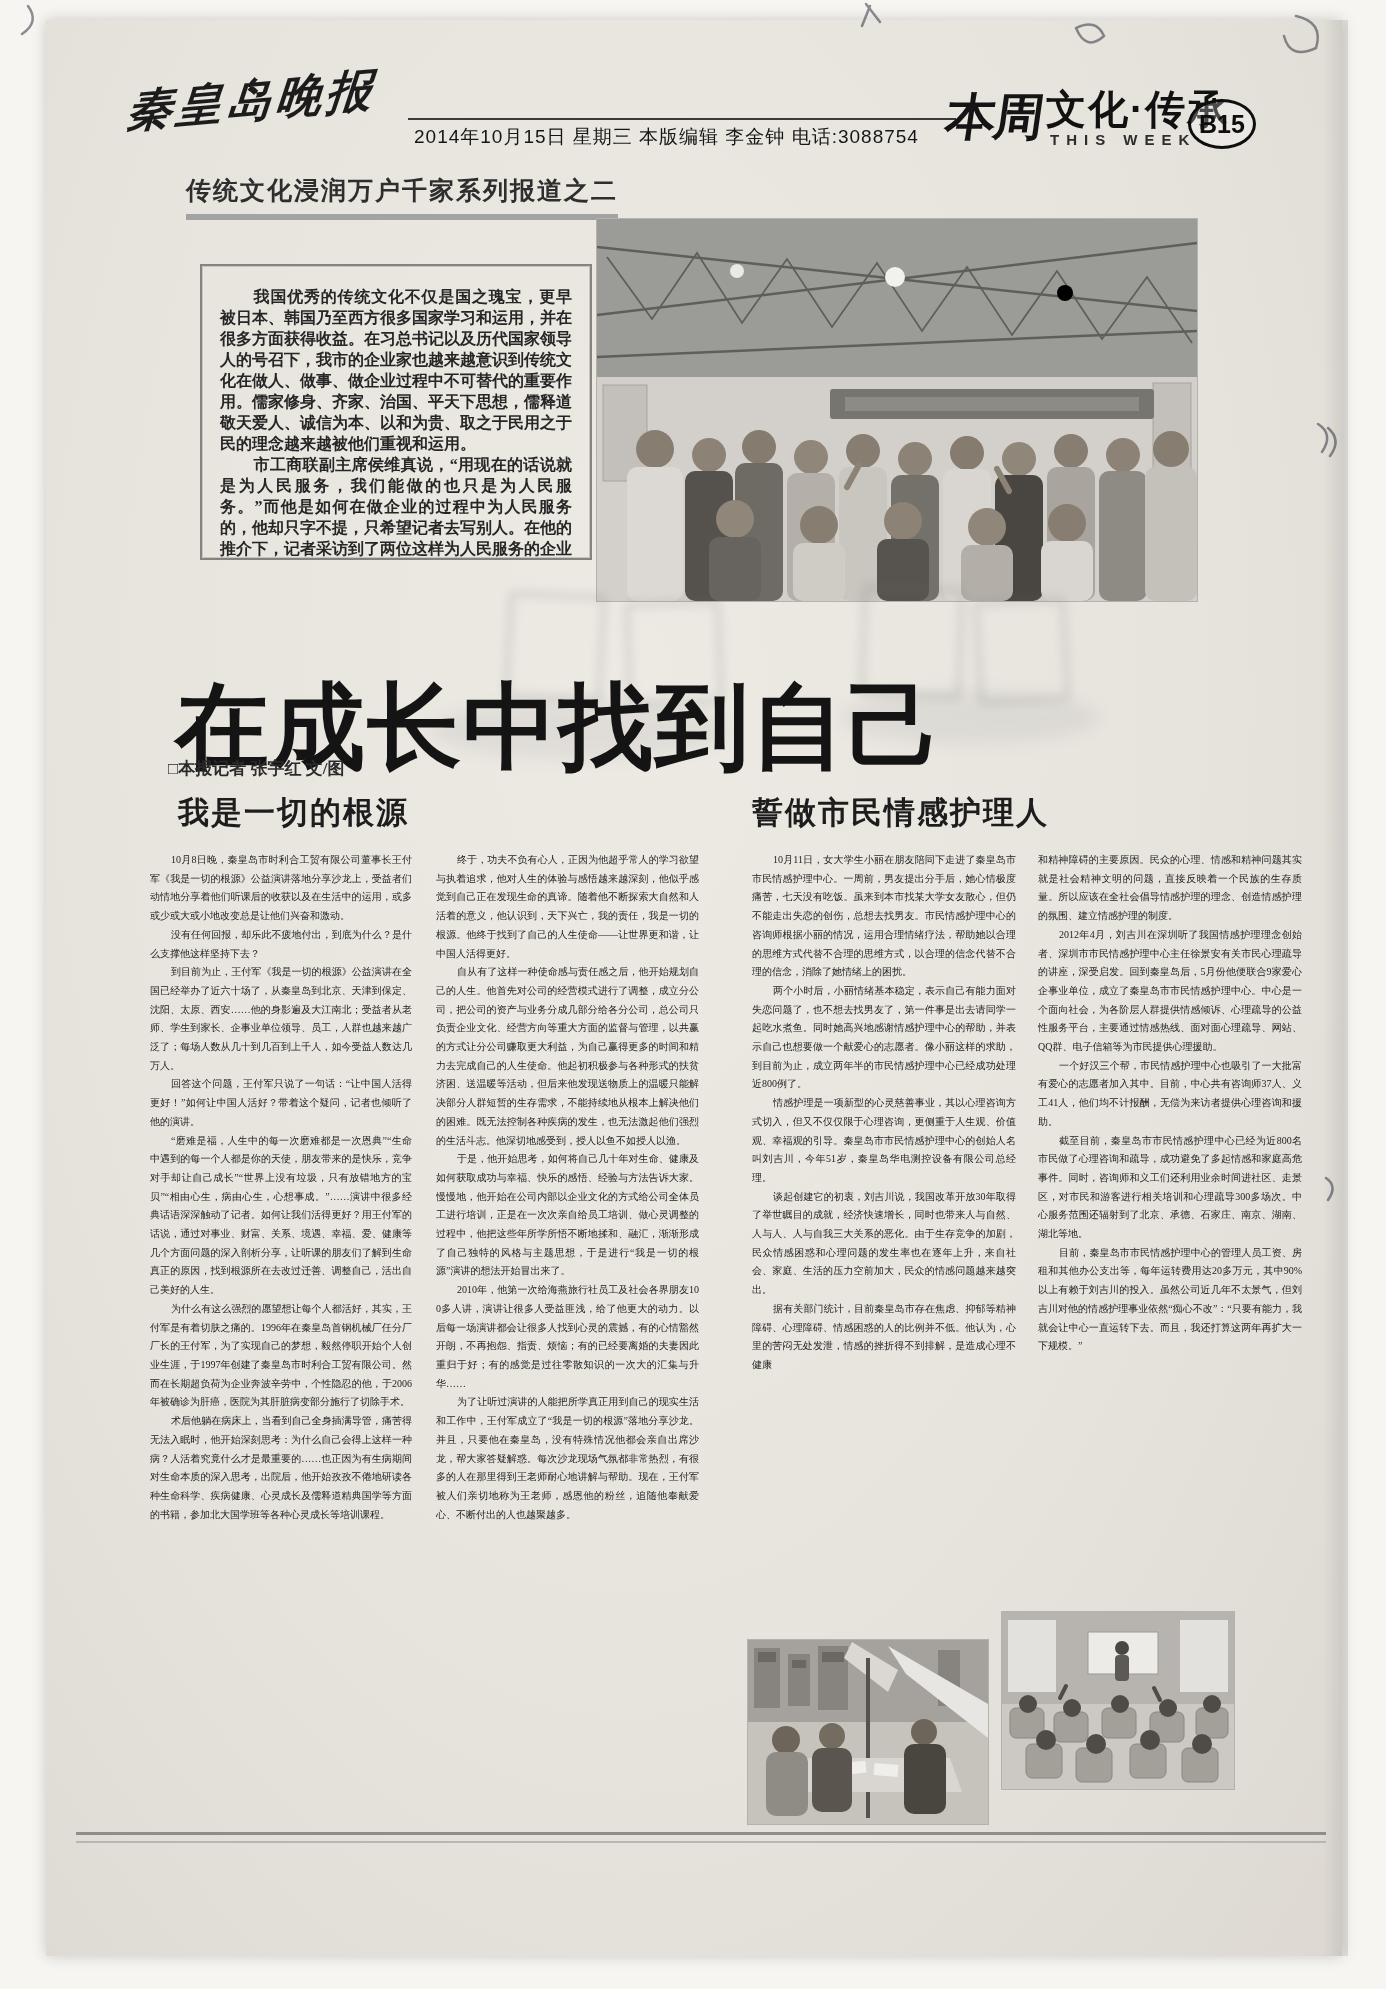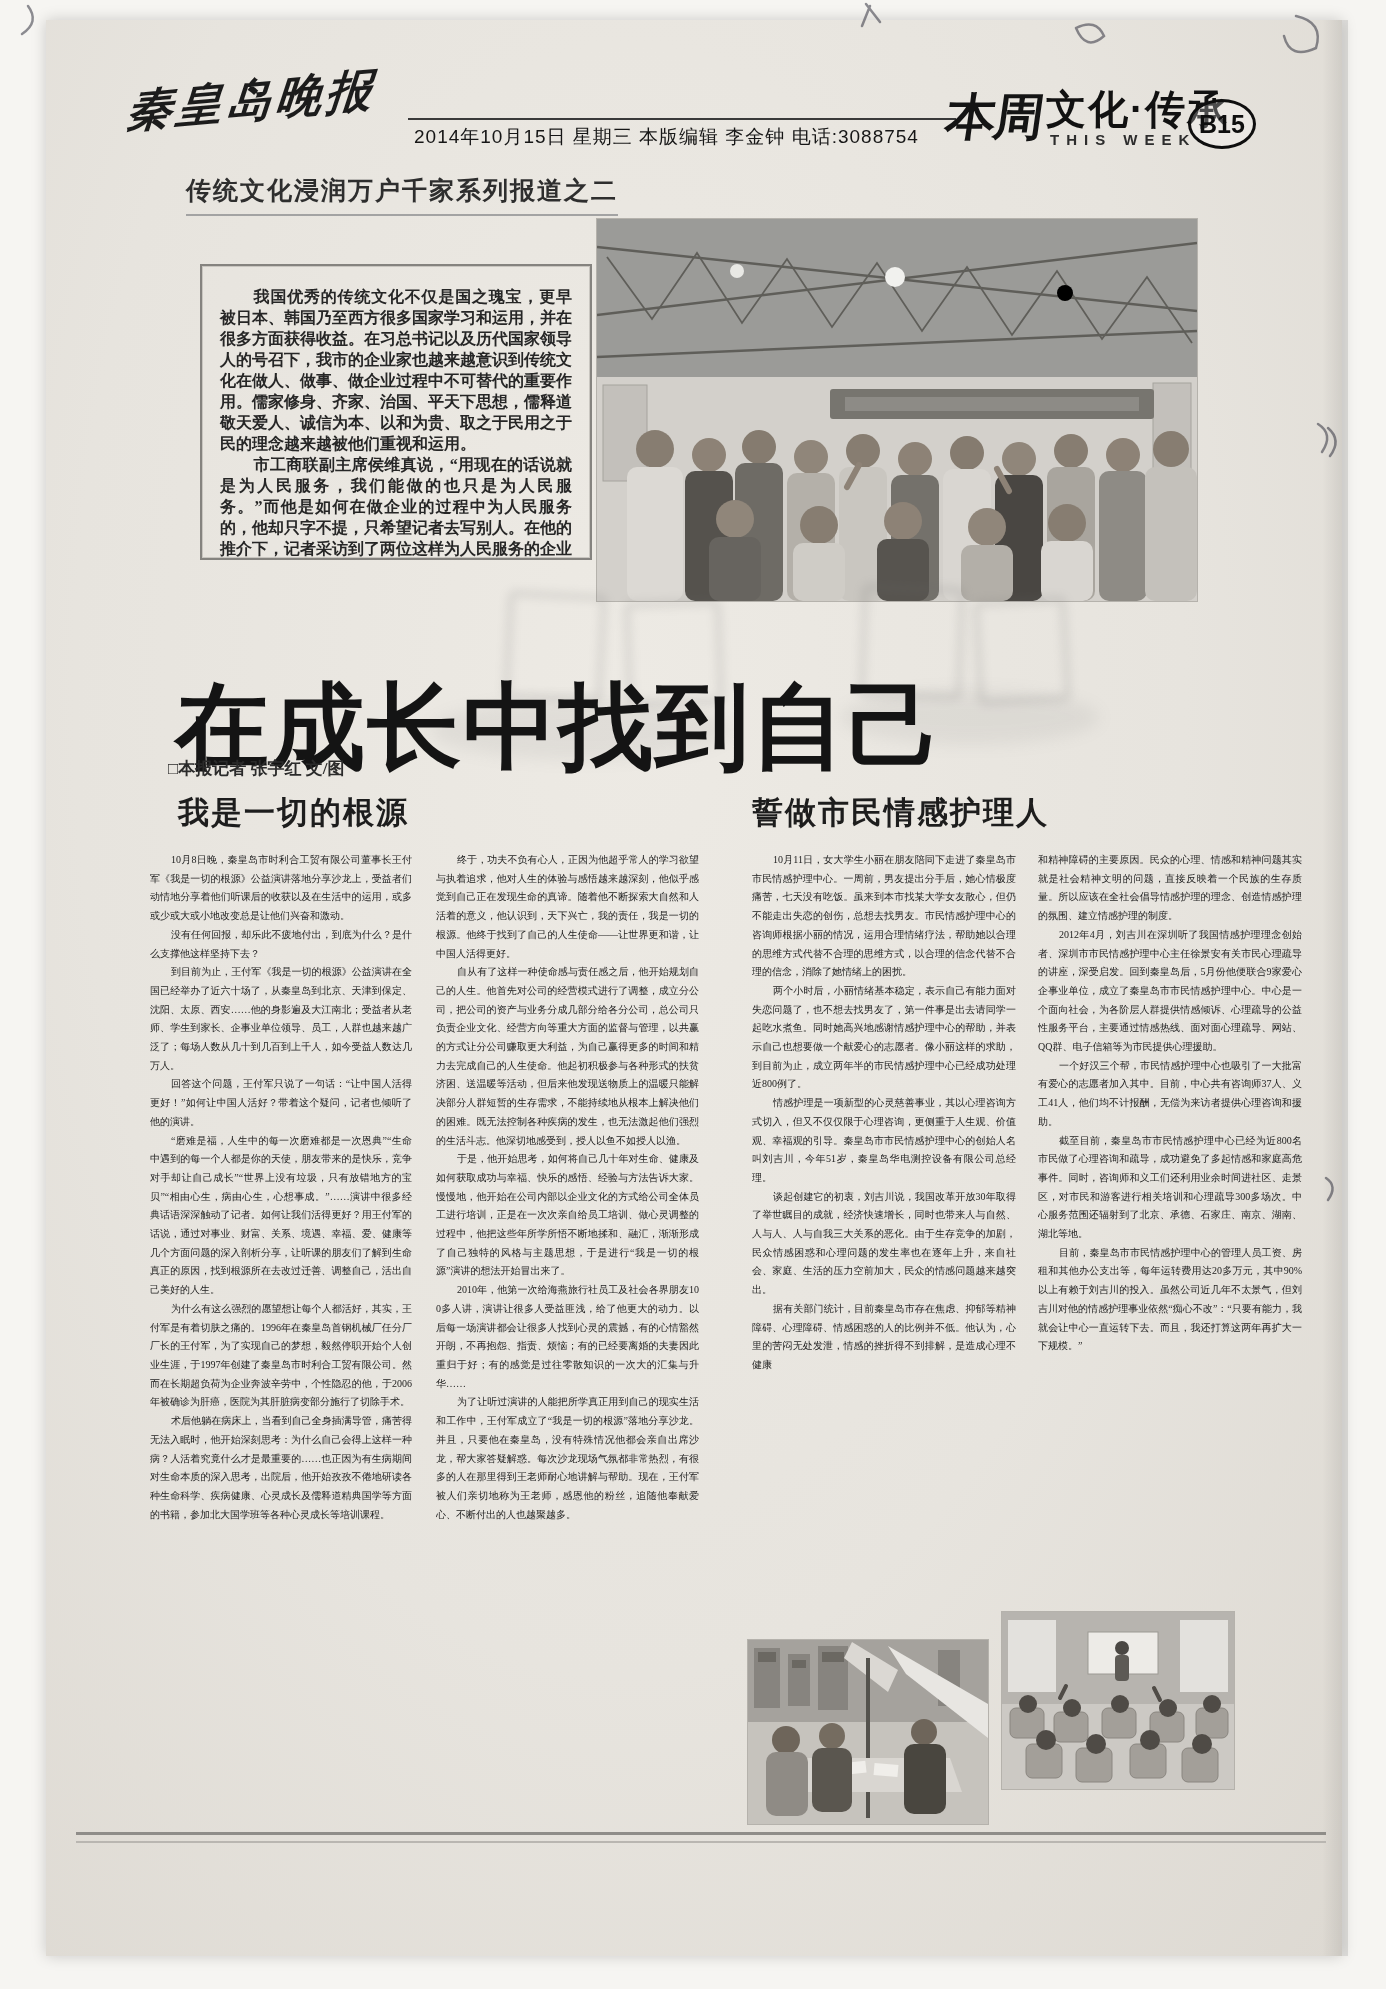--- a/index.html
+++ b/index.html
@@ -30,21 +30,21 @@
            font-weight:900;font-size:40px;color:#111;letter-spacing:2px;}
   .thisweek{position:absolute;left:1050px;top:131px;font-family:var(--sans);
             font-weight:700;font-size:15px;letter-spacing:7px;color:#2d2d2d;}
   .pagenum{position:absolute;left:1188px;top:99px;width:62px;height:44px;
            border:3px solid #0e0e0e;border-radius:50%;text-align:center;
            line-height:44px;font-family:var(--sans);font-weight:900;font-size:25px;color:#0e0e0e;
            background:rgba(255,255,255,.25);}
   
   .series{position:absolute;left:186px;top:174px;font-family:var(--serif);
           font-weight:600;font-size:25px;color:#2e2e2e;letter-spacing:2px;
-          padding-bottom:7px;border-bottom:2px solid #a3a3a3;}
+          padding-bottom:7px;border-bottom:6px solid #a3a3a3;}
   
   .introbox{position:absolute;left:200px;top:264px;width:392px;height:296px;
             border:2px solid #85837f;box-shadow:inset 0 0 0 1px #c9c6c0;
             box-sizing:border-box;padding:20px 18px 0 18px;overflow:hidden;}
   .introbox p{margin:0;font-size:16px;line-height:21px;text-align:justify;
               word-break:break-all;text-indent:2.1em;font-weight:600;color:#262626;}
   
   .photo-top{position:absolute;left:597px;top:219px;width:600px;height:382px;
              background:#c9c6c1;box-shadow:0 0 0 1px #b5b2ac;}
   .photo-b1{position:absolute;left:748px;top:1640px;width:240px;height:184px;

